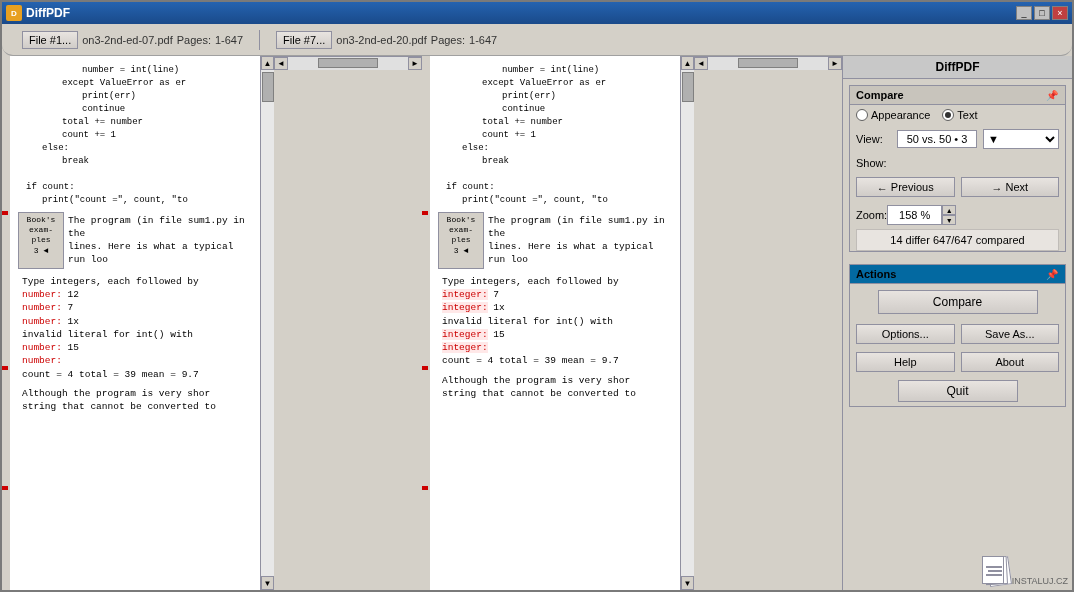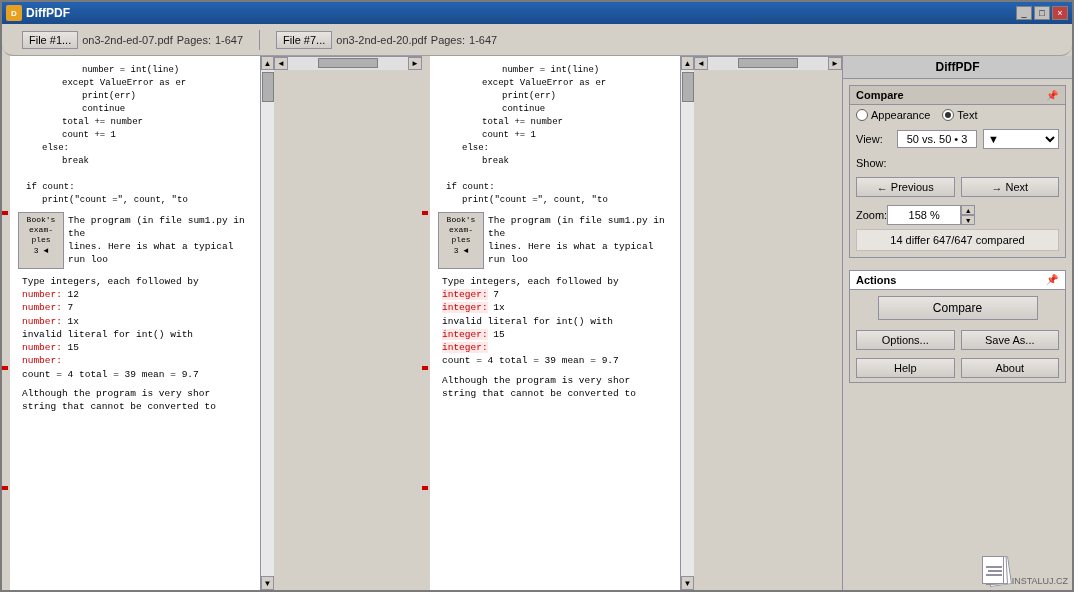--- a/index.html
+++ b/index.html
@@ -231,21 +231,21 @@
     }
     .btn-prev { flex: 1; }
     .btn-next { flex: 1; }
     .zoom-row {
       display: flex;
       align-items: center;
       padding: 4px 6px;
     }
     .zoom-label { font-size: 11px; }
     .zoom-input {
-      width: 74px;
+      width: 55px;
       height: 20px;
       border: 1px solid #9090a0;
       background: white;
       font-size: 11px;
       text-align: center;
       padding: 0 2px;
     }
     .zoom-spinner {
       display: flex;
       flex-direction: column;
@@ -260,38 +260,38 @@
       display: flex;
       align-items: center;
       justify-content: center;
       font-size: 7px;
     }
     .differ-row {
       padding: 4px 16px;
       font-size: 11px;
       background: #e8e4e0;
       border: 1px solid #c0bcb8;
-      margin: 0 6px 6px;
+      margin: 0 6px 0;
       text-align: center;
     }
     .actions-section {
       border: 1px solid #9090a0;
       margin: 6px;
       background: #d4d0c8;
       flex-shrink: 0;
     }
     .actions-header {
       font-size: 11px;
       font-weight: bold;
       padding: 3px 6px;
-      background: #ffffff;
+      background: #0369a1;
       border-bottom: 1px solid #9090a0;
       display: flex;
       justify-content: space-between;
-      align-items: flex-start;
+      align-items: flex-end;
     }
     .actions-compare-row {
       padding: 6px;
       display: flex;
       justify-content: center;
     }
     .btn-compare {
       width: 160px;
       padding: 4px 10px;
       font-size: 12px;
@@ -619,20 +619,23 @@
           <button class="btn btn-compare">Compare</button>
         </div>
         <div class="actions-buttons-row">
           <button class="btn">Options...</button>
           <button class="btn">Save As...</button>
         </div>
         <div class="help-about-row">
           <button class="btn">Help</button>
           <button class="btn">About</button>
         </div>
+        <div class="quit-row">
+          <button class="btn btn-quit">Quit</button>
+        </div>
       </div>
 
       <div class="logo-area">
         <div style="display:flex;flex-direction:row;align-items:flex-end;">
           <div style="position:relative;width:55px;height:45px;margin-bottom:2px;">
 
             <div style="position:absolute;right:0;bottom:0;width:22px;height:28px;background:white;border:1px solid #9090a0;transform:rotate(-8deg);transform-origin:bottom right;"></div>
             <div style="position:absolute;right:4px;bottom:0;width:22px;height:28px;background:white;border:1px solid #9090a0;transform:rotate(-3deg);transform-origin:bottom right;"></div>
             <div style="position:absolute;right:8px;bottom:0;width:22px;height:28px;background:white;border:1px solid #9090a0;"></div>
 

